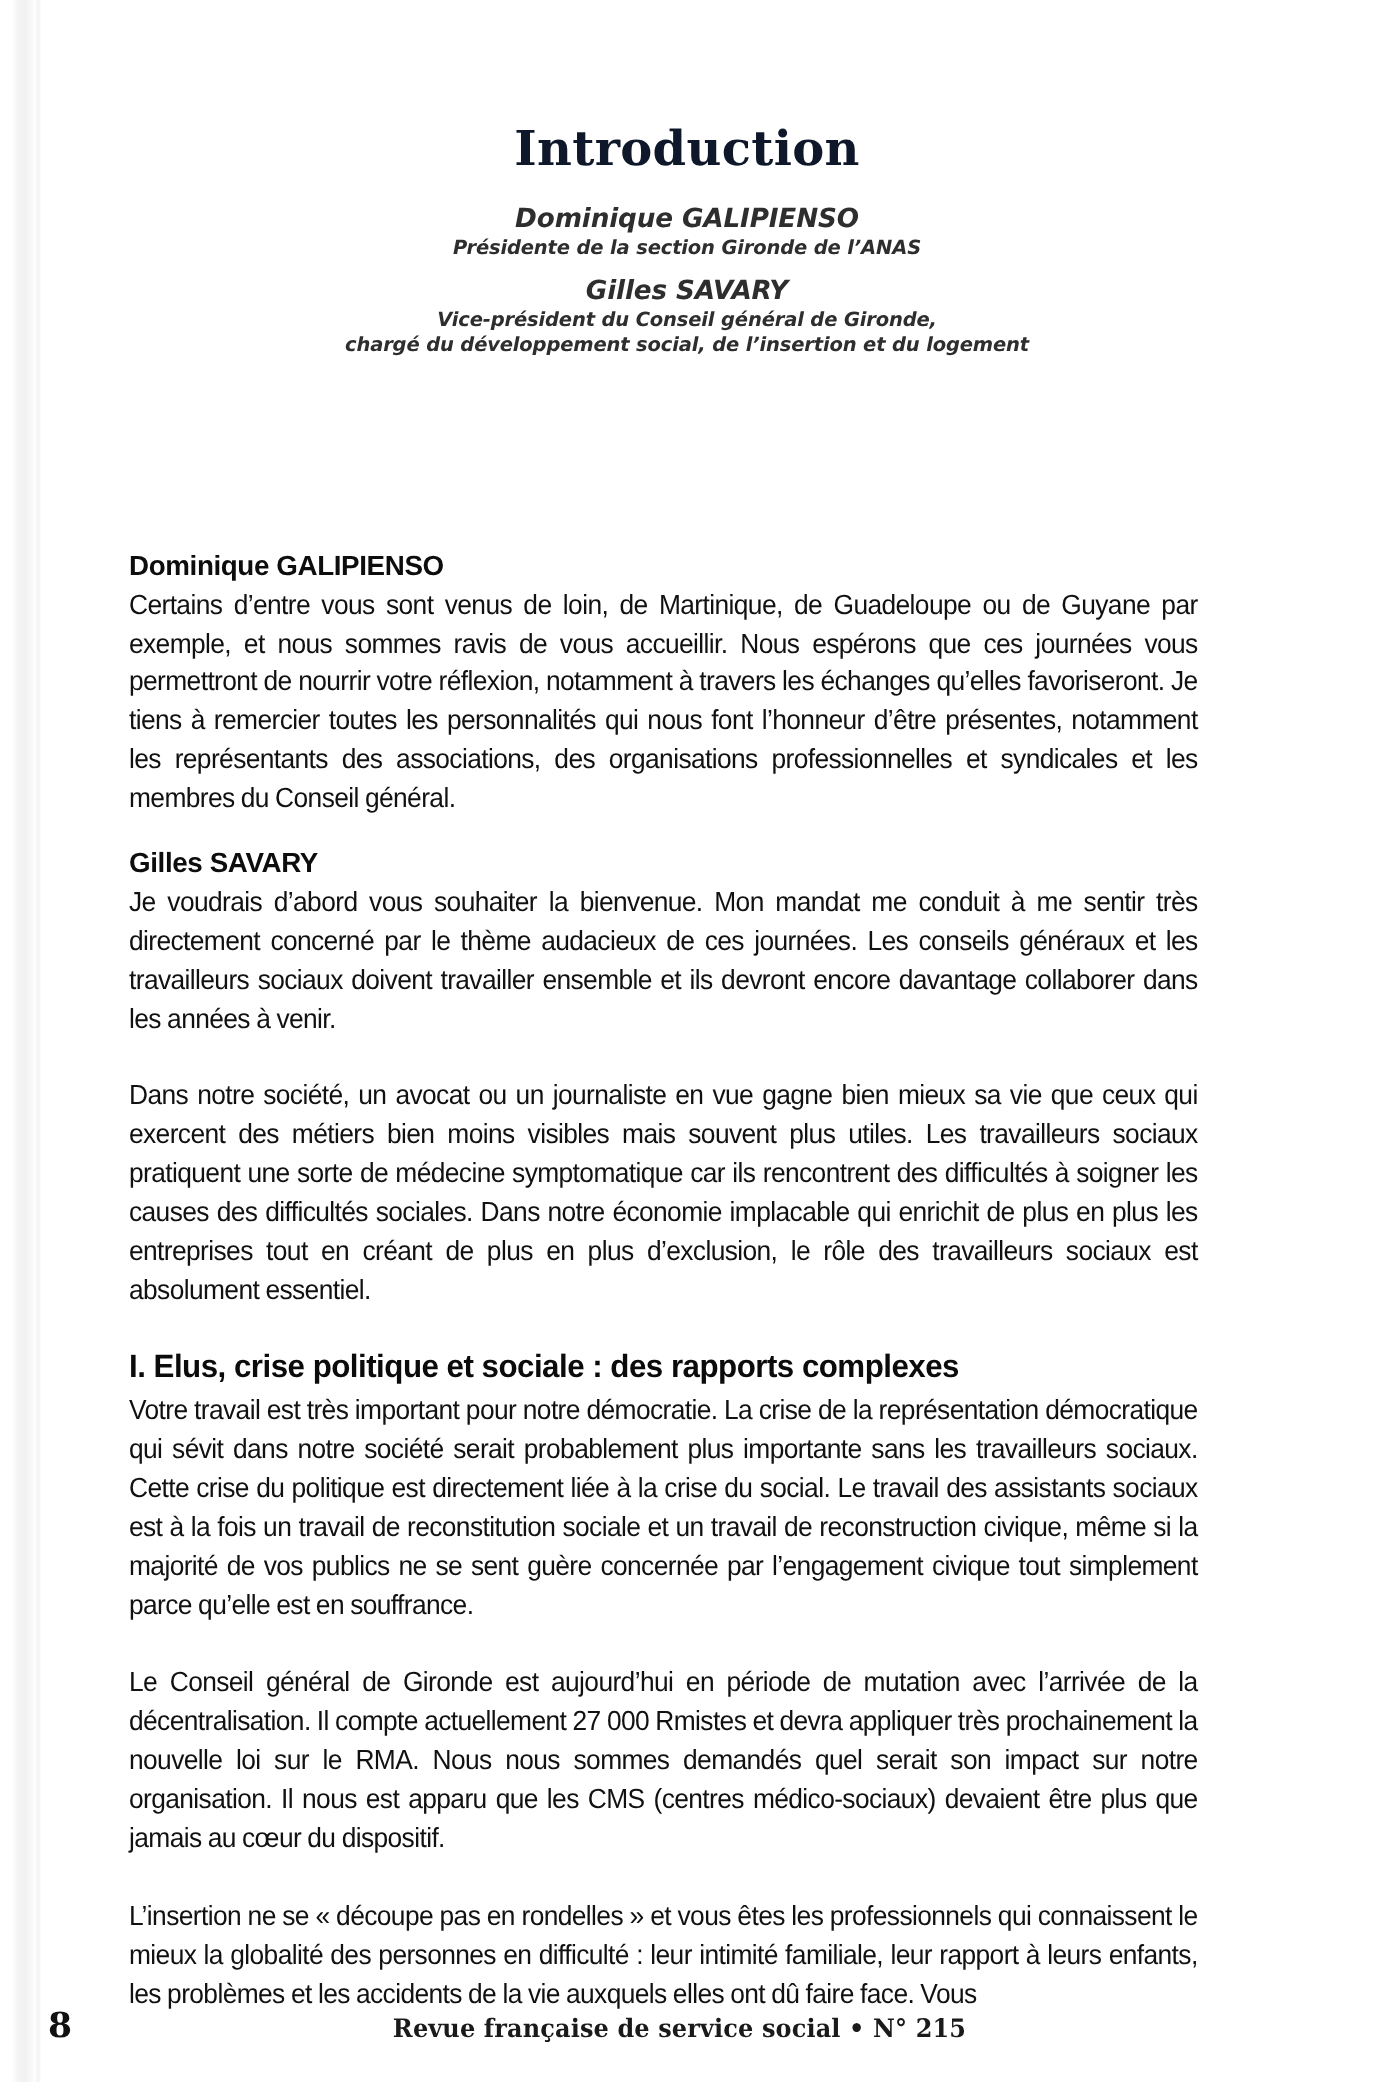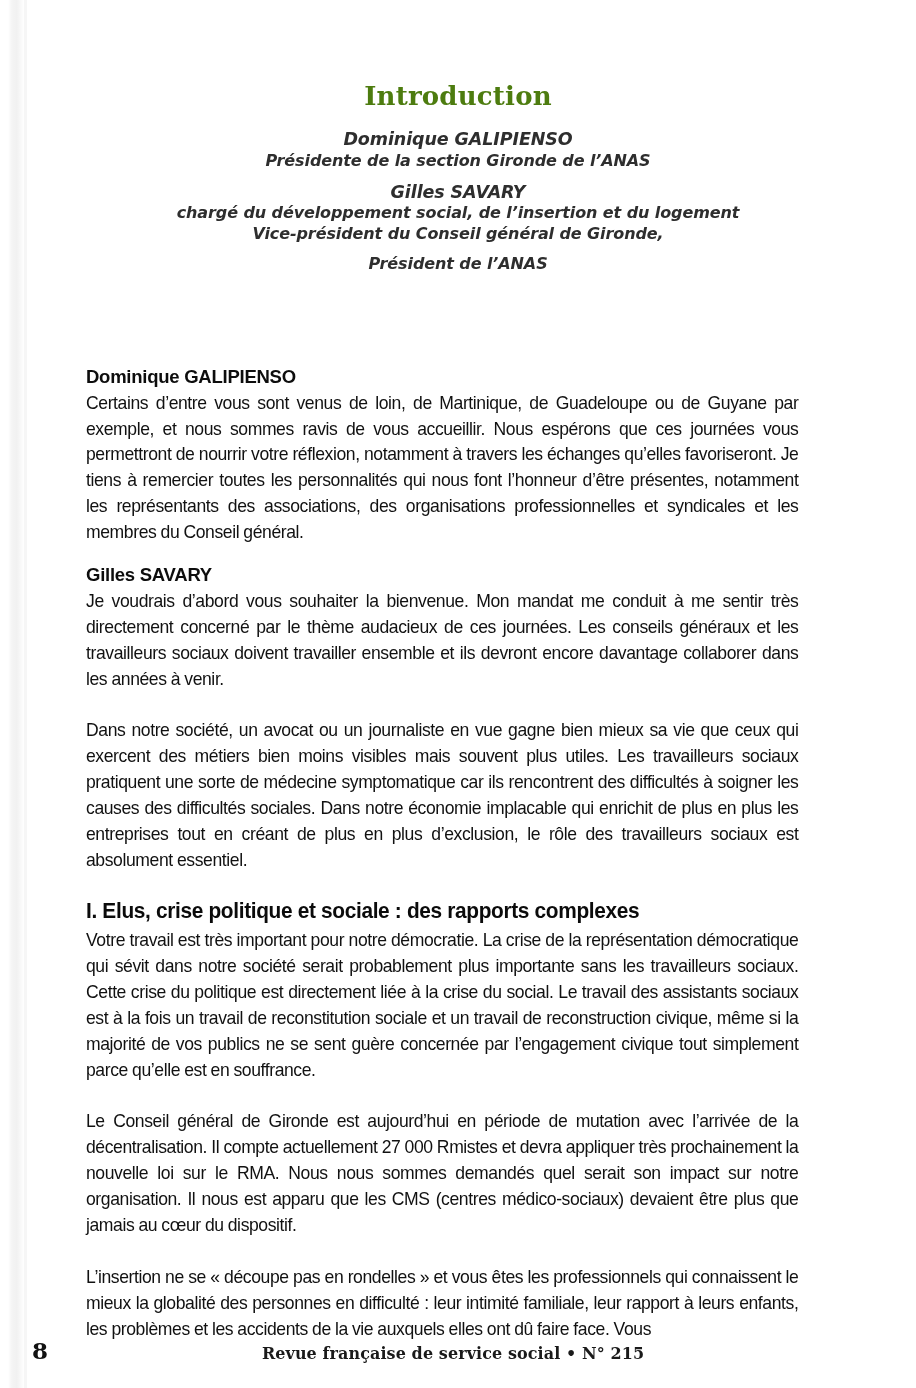--- a/index.html
+++ b/index.html
@@ -49,23 +49,23 @@
     position: absolute;
     left: 86px;
     top: 82px;
     width: 744px;
     text-align: center;
   }
 
   .doc-title {
     font-family: "DejaVu Serif", "Liberation Serif", serif;
     font-weight: 700;
-    font-size: 26px;
+    font-size: 32px;
     letter-spacing: 0.2px;
-    color: #4d7c0f;
+    color: #0f172a;
     line-height: 1.12;
     margin: 0 0 17px 0;
   }
 
   .byline-group {
     margin: 0;
   }
   .byline-group + .byline-group {
     margin-top: 9px;
   }
@@ -73,21 +73,21 @@
   .byline-name,
   .byline-role {
     font-family: "DejaVu Sans", "Liberation Sans", sans-serif;
     font-weight: 700;
     font-style: italic;
     color: #2e2e2e;
     line-height: 1.30;
     letter-spacing: -0.1px;
   }
   .byline-name { font-size: 17.5px; }
-  .byline-role { font-size: 16px; }
+  .byline-role { font-size: 13px; }
 
   
   .body-col {
     position: absolute;
     left: 86px;
     top: 365px;
     width: 746px;
   }
 
   .speaker {
@@ -181,26 +181,25 @@
   <div class="masthead">
     <h1 class="doc-title">Introduction</h1>
 
     <div class="byline-group">
       <div class="byline-name">Dominique GALIPIENSO</div>
       <div class="byline-role">Présidente de la section Gironde de l’ANAS</div>
     </div>
 
     <div class="byline-group">
       <div class="byline-name">Gilles SAVARY</div>
+      <div class="byline-role">Vice-président du Conseil général de Gironde,</div>
       <div class="byline-role">chargé du développement social, de l’insertion et du logement</div>
-      <div class="byline-role">Vice-président du Conseil général de Gironde,</div>
     </div>
 
     <div class="byline-group">
-      <div class="byline-role">Président de l’ANAS</div>
     </div>
   </div>
 
   <div class="body-col">
 
     <div class="speaker">Dominique GALIPIENSO</div>
     <p class="para">Certains d’entre vous sont venus de loin, de Martinique, de Guadeloupe ou de Guyane par exemple, et nous sommes ravis de vous accueillir. Nous espérons que ces journées vous permettront de nourrir votre réflexion, notamment à travers les échanges qu’elles favoriseront. Je tiens à remercier toutes les personnalités qui nous font l’honneur d’être présentes, notamment les représentants des associations, des organisations professionnelles et syndicales et les membres du Conseil général.</p>
 
     <div class="block-gap-sm"></div>
 

